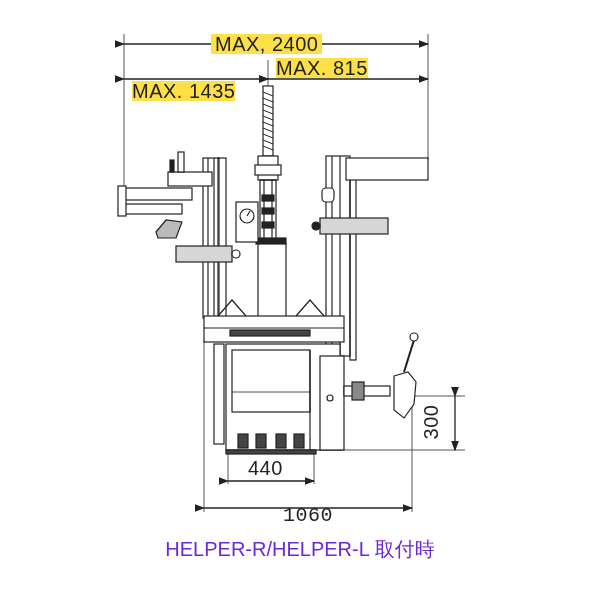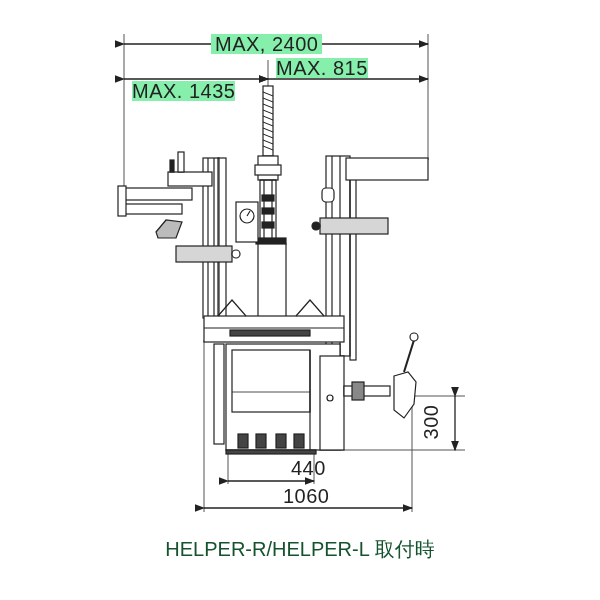--- a/index.html
+++ b/index.html
@@ -1,19 +1,19 @@
 <!DOCTYPE html>
 <html><head>
 <meta charset="utf-8">
 <style>
   html, body { margin: 0; padding: 0; background: #ffffff; }
   body { width: 600px; height: 600px; position: relative; overflow: hidden;
          font-family: "Liberation Sans", "DejaVu Sans", sans-serif; color: #222; }
-  .dim { position: absolute; font-size: 20px; letter-spacing: 0.5px; color: #222; background: #86efac; line-height: 20px; white-space: nowrap; }
-  .caption { position: absolute; left: 0; width: 600px; top: 536px; text-align: center; font-size: 20px; color: #14532d; }
+  .dim { position: absolute; font-size: 20px; letter-spacing: 0.5px; color: #222; background: #fde047; line-height: 20px; white-space: nowrap; }
+  .caption { position: absolute; left: 0; width: 600px; top: 536px; text-align: center; font-size: 20px; color: #6d28d9; }
   svg { position: absolute; left: 0; top: 0; }
 </style>
 </head>
 <body>
 
 <svg width="600" height="600" viewBox="0 0 600 600">
   <defs>
     <marker id="arr" markerWidth="8" markerHeight="6" refX="7" refY="3" orient="auto">
       <path d="M0,0 L8,3 L0,6 Z" fill="#222"></path>
     </marker>
@@ -122,17 +122,17 @@
       <path d="M394,376 L408,372 L416,382 L414,404 L404,418 L394,410 Z" fill="#fff"></path>
       <line x1="404" y1="372" x2="414" y2="340" stroke-width="2"></line>
       <circle cx="414" cy="337" r="4" fill="#fff"></circle>
     </g>
   </g>
 </svg>
 
 <div class="dim" style="left:211px; top:34px; padding:0 4px;">MAX, 2400</div>
 <div class="dim" style="left:132px; top:58px;margin-top:23px;">MAX. 1435</div>
 <div class="dim" style="left:276px; top:58px;">MAX. 815</div>
-<div class="dim" style="left:248px; top:458px; background:transparent;margin-left:43px;">440</div>
-<div class="dim" style="left:283px; top:486px; background:transparent;">1060</div>
+<div class="dim" style="left:248px; top:458px; background:transparent;">440</div>
+<div class="dim" style="left:283px; top:506px; background:transparent;font-family:Liberation Mono, monospace;">1060</div>
 <div class="dim" style="left:414px; top:412px; transform:rotate(-90deg); background:transparent;">300</div>
 
 <div class="caption">HELPER-R/HELPER-L 取付時</div>
 
 </body></html>

